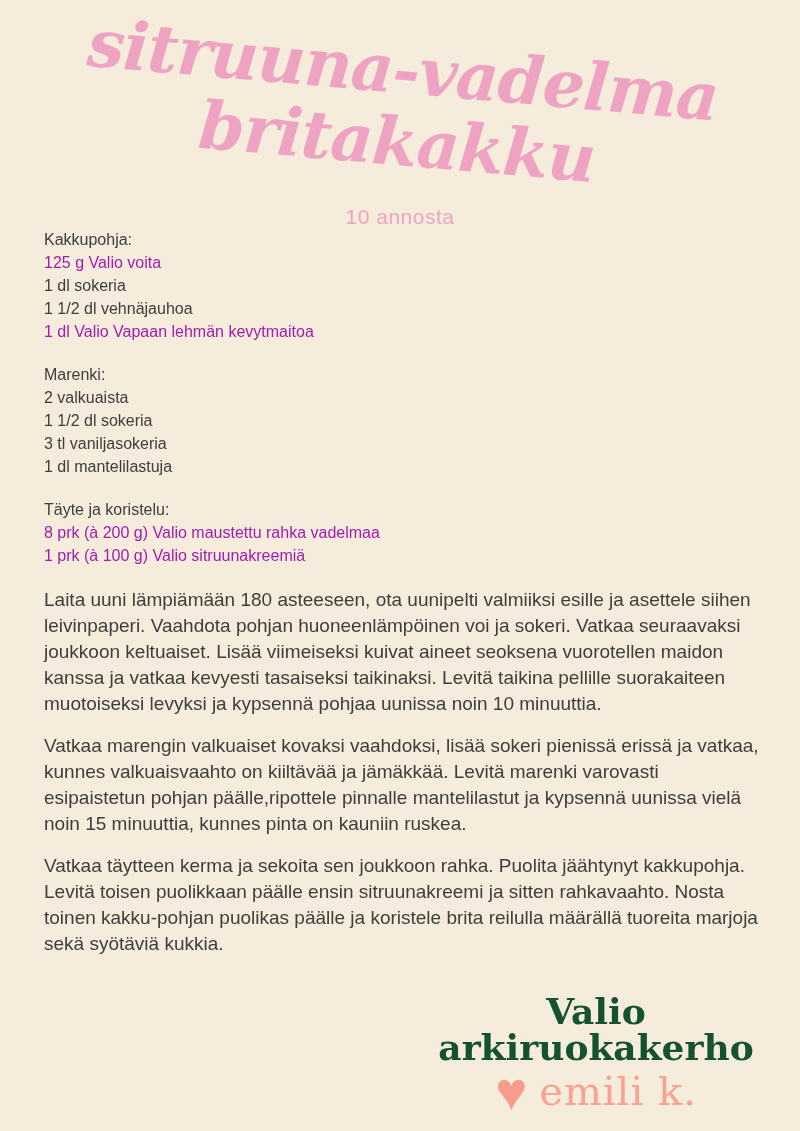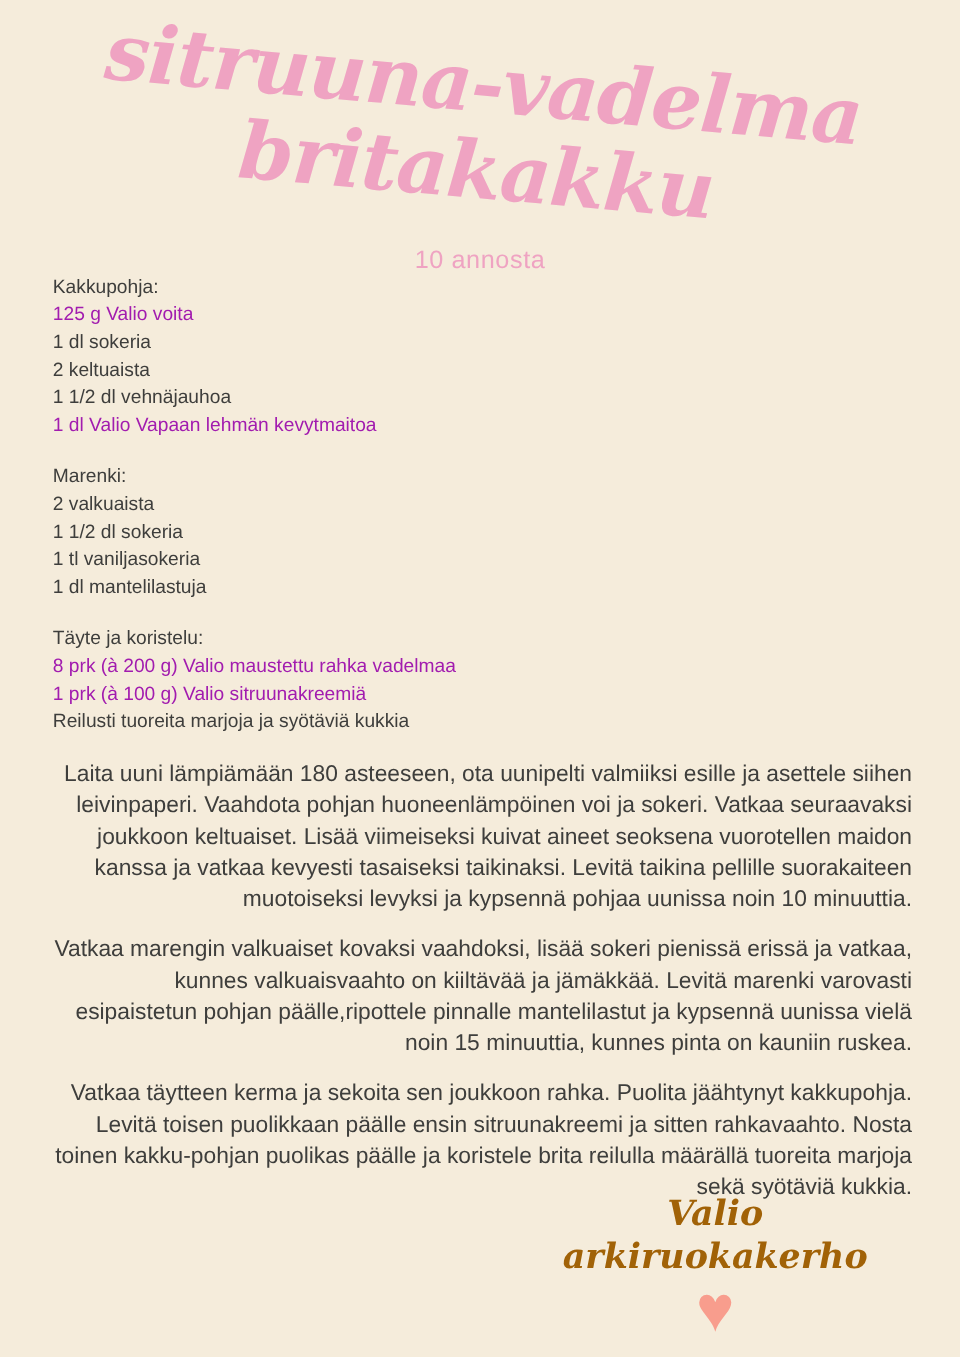--- a/index.html
+++ b/index.html
@@ -26,32 +26,32 @@
     text-align:center;
     font-weight:normal;font-size:21px;letter-spacing:.5px;
     color:#efa3c2;
   }
 
   .content{position:absolute;left:44px;top:228px;width:716px;}
   .ing-section{margin:0 0 20px 0;}
   .ing-heading,.ing-line{font-size:16px;line-height:23px;}
   .pink{color:#a21caf;}
 
-  .instructions{margin-top:20px;text-align:right;}
+  .instructions{margin-top:20px;}
   p.instr{font-size:19px;line-height:26px;margin:0 0 16px 0;}
 
   .footer{
     position:absolute;right:34px;bottom:16px;
     width:340px;text-align:center;
   }
   .club{
     font-family:"DejaVu Serif",serif;
-    font-style:italic;font-weight:bold;
-    font-size:29px;line-height:36px;
-    color:#a16207;
+    font-weight:bold;
+    font-size:36px;line-height:36px;
+    color:#14532d;
   }
   .author-row{
     display:flex;align-items:center;justify-content:center;
     gap:12px;margin-top:2px;
   }
   .heart{color:#f89d8d;font-size:54px;line-height:48px;}
   .author{
     font-family:"DejaVu Serif",serif;
     font-size:40px;line-height:48px;
     color:#f8a392;letter-spacing:1px;
@@ -68,45 +68,44 @@
   </div>
 
   <div class="servings">10 annosta</div>
 
   <div class="content">
     <div>
         <div class="ing-section">
           <div class="ing-heading">Kakkupohja:</div>
           <div class="ing-line pink">125 g Valio voita</div>
           <div class="ing-line">1 dl sokeria</div>
-          <div class="ing-line">2 keltuaista</div>
           <div class="ing-line">1 1/2 dl vehnäjauhoa</div>
           <div class="ing-line pink">1 dl Valio Vapaan lehmän kevytmaitoa</div>
         </div>
         <div class="ing-section">
           <div class="ing-heading">Marenki:</div>
           <div class="ing-line">2 valkuaista</div>
           <div class="ing-line">1 1/2 dl sokeria</div>
-          <div class="ing-line">1 tl vaniljasokeria</div>
+          <div class="ing-line">3 tl vaniljasokeria</div>
           <div class="ing-line">1 dl mantelilastuja</div>
         </div>
         <div class="ing-section">
           <div class="ing-heading">Täyte ja koristelu:</div>
           <div class="ing-line pink">8 prk (à 200 g) Valio maustettu rahka vadelmaa</div>
           <div class="ing-line pink">1 prk (à 100 g) Valio sitruunakreemiä</div>
-          <div class="ing-line">Reilusti tuoreita marjoja ja syötäviä kukkia</div>
         </div>
       </div>
     <div class="instructions">
         <p class="instr">Laita uuni lämpiämään 180 asteeseen, ota uunipelti valmiiksi esille ja asettele siihen leivinpaperi. Vaahdota pohjan huoneenlämpöinen voi ja sokeri. Vatkaa seuraavaksi joukkoon keltuaiset. Lisää viimeiseksi kuivat aineet seoksena vuorotellen maidon kanssa ja vatkaa kevyesti tasaiseksi taikinaksi. Levitä taikina pellille suorakaiteen muotoiseksi levyksi ja kypsennä pohjaa uunissa noin 10 minuuttia.</p>
         <p class="instr">Vatkaa marengin valkuaiset kovaksi vaahdoksi, lisää sokeri pienissä erissä ja vatkaa, kunnes valkuaisvaahto on kiiltävää ja jämäkkää. Levitä marenki varovasti esipaistetun pohjan päälle,ripottele pinnalle mantelilastut ja kypsennä uunissa vielä noin 15 minuuttia, kunnes pinta on kauniin ruskea.</p>
         <p class="instr">Vatkaa täytteen kerma ja sekoita sen joukkoon rahka. Puolita jäähtynyt kakkupohja. Levitä toisen puolikkaan päälle ensin sitruunakreemi ja sitten rahkavaahto. Nosta toinen kakku-pohjan puolikas päälle ja koristele brita reilulla määrällä tuoreita marjoja sekä syötäviä kukkia.</p>
       </div>
   </div>
 
   <div class="footer">
     <div class="club">Valio arkiruokakerho</div>
     <div class="author-row">
       <span class="heart">♥</span>
+      <span class="author">emili k.</span>
     </div>
   </div>
 
 </div>
 
 </body></html>

